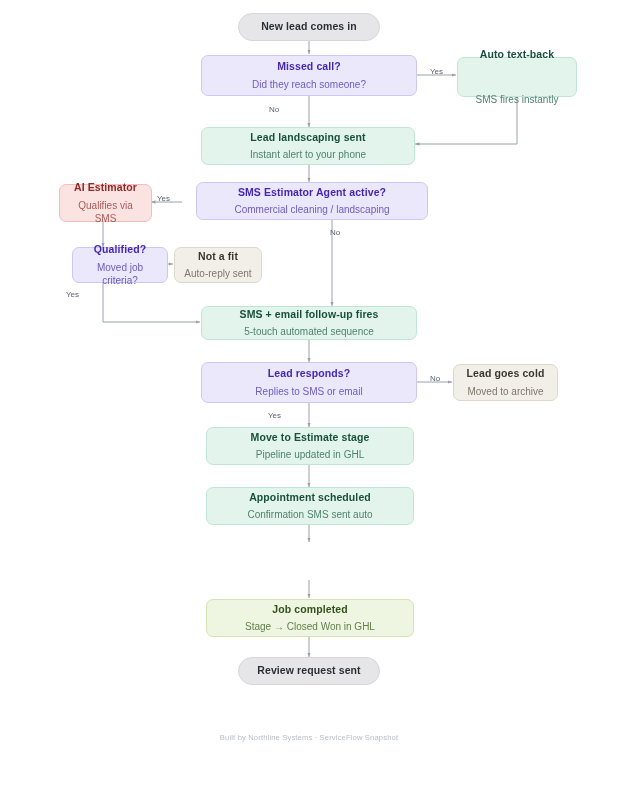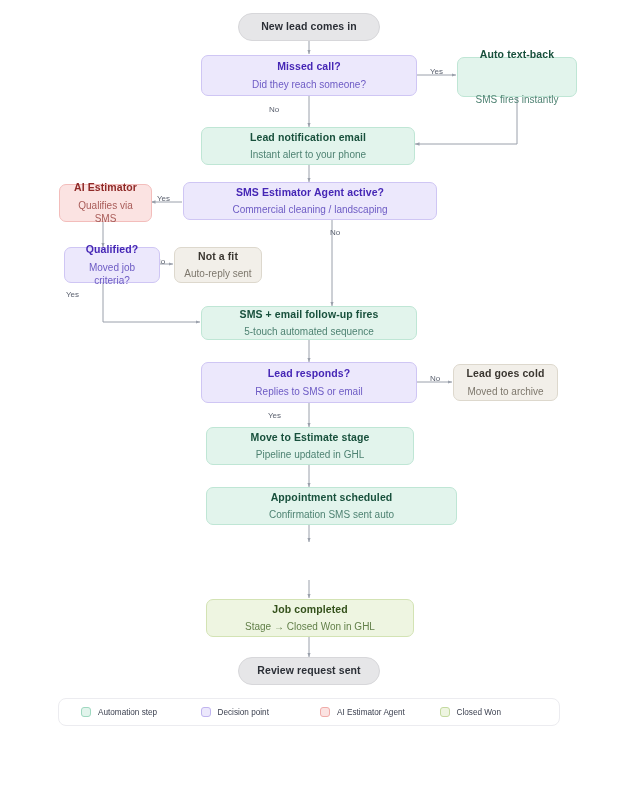--- a/index.html
+++ b/index.html
@@ -229,35 +229,35 @@
     <div class="title">Missed call?</div>
     <div class="sub">Did they reach someone?</div>
   </div>
 
   <div class="node n-auto" style="left:457px; top:57px; width:120px; height:40px;gap:28px;">
     <div class="title">Auto text-back</div>
     <div class="sub">SMS fires instantly</div>
   </div>
 
   <div class="node n-auto" style="left:201px; top:127px; width:214px; height:38px;">
-    <div class="title">Lead notification email</div>
+    <div class="title">Lead landscaping sent</div>
     <div class="sub">Instant alert to your phone</div>
   </div>
 
-  <div class="node n-decision" style="left:183px; top:182px; width:254px; height:38px;">
+  <div class="node n-decision" style="left:196px; top:182px; width:232px; height:38px;">
     <div class="title">SMS Estimator Agent active?</div>
     <div class="sub">Commercial cleaning / landscaping</div>
   </div>
 
   <div class="node n-ai" style="left:59px; top:184px; width:93px; height:38px;">
     <div class="title">AI Estimator</div>
     <div class="sub">Qualifies via SMS</div>
   </div>
 
-  <div class="node n-decision" style="left:64px; top:247px; width:96px; height:36px;">
+  <div class="node n-decision" style="left:72px; top:247px; width:96px; height:36px;">
     <div class="title">Qualified?</div>
     <div class="sub">Moved job criteria?</div>
   </div>
 
   <div class="node n-neutral" style="left:174px; top:247px; width:88px; height:36px;">
     <div class="title">Not a fit</div>
     <div class="sub">Auto-reply sent</div>
   </div>
 
   <div class="node n-auto" style="left:201px; top:306px; width:216px; height:34px;">
@@ -273,48 +273,31 @@
   <div class="node n-neutral" style="left:453px; top:364px; width:105px; height:37px;">
     <div class="title">Lead goes cold</div>
     <div class="sub">Moved to archive</div>
   </div>
 
   <div class="node n-auto" style="left:206px; top:427px; width:208px; height:38px;">
     <div class="title">Move to Estimate stage</div>
     <div class="sub">Pipeline updated in GHL</div>
   </div>
 
-  <div class="node n-auto" style="left:206px; top:487px; width:251px; height:38px;">
+  <div class="node n-auto" style="left:206px; top:487px; width:208px; height:38px;">
     <div class="title">Appointment scheduled</div>
     <div class="sub">Confirmation SMS sent auto</div>
   </div>
 
 
   <div class="node n-won" style="left:206px; top:599px; width:208px; height:38px;">
     <div class="title">Job completed</div>
     <div class="sub">Stage → Closed Won in GHL</div>
   </div>
 
   <div class="node n-terminal nosub" style="left:238px; top:657px; width:142px; height:28px;">
     <div class="title">Review request sent</div>
   </div>
 
-  <div id="legend">
-    <div class="legend-item">
-      <span class="legend-swatch" style="background:#e2f4ec; border:1px solid #9fd8c0;"></span>
-      <span class="legend-label">Automation step</span>
-    </div>
-    <div class="legend-item">
-      <span class="legend-swatch" style="background:#ece8fc; border:1px solid #c0b4ef;"></span>
-      <span class="legend-label">Decision point</span>
-    </div>
-    <div class="legend-item">
-      <span class="legend-swatch" style="background:#fbe3e2; border:1px solid #f0aca9;"></span>
-      <span class="legend-label">AI Estimator Agent</span>
-    </div>
-    <div class="legend-item">
-      <span class="legend-swatch" style="background:#eef5e1; border:1px solid #c4daa0;"></span>
-      <span class="legend-label">Closed Won</span>
-    </div>
-  </div>
-
+
+  <div id="footer">Built by Northline Systems · ServiceFlow Snapshot</div>
 
 </div>
 
 </body></html>

